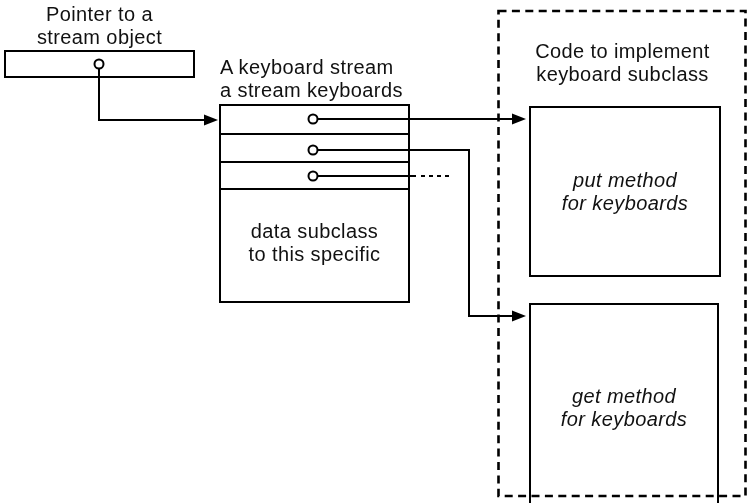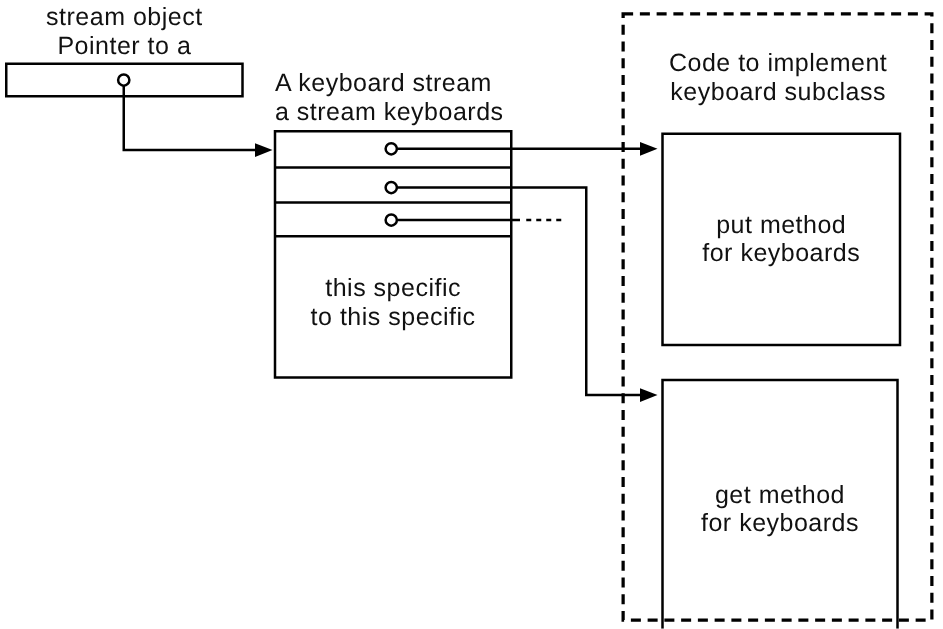--- a/index.html
+++ b/index.html
@@ -34,20 +34,21 @@
   }
   .method-box {
     display: flex;
     flex-direction: column;
     align-items: center;
     justify-content: center;
     font-size: 20px;
     line-height: 23px;
     letter-spacing: 0.4px;
     text-align: center;
+    font-style: italic;
   }
   .overlay {
     position: absolute;
     left: 0;
     top: 0;
     width: 754px;
     height: 503px;
     z-index: 3;
     pointer-events: none;
   }
@@ -60,35 +61,35 @@
     box-sizing: border-box;
     z-index: 0;
   }
 </style>
 </head>
 <body>
 
 <div class="canvas">
 
   <div class="label center" style="left:0px; top:3px; width:199px;">
+    <div>Pointer to a</div>
     <div>stream object</div>
-    <div>Pointer to a</div>
   </div>
 
   <div class="box" style="left:4px; top:50px; width:191px; height:28px;"></div>
 
   <div class="label" style="left:220px; top:56px;">
     <div>A keyboard stream</div>
     <div>a stream keyboards</div>
   </div>
 
   <div class="box" style="left:219px; top:104px; width:191px; height:199px; border-width:2px;"></div>
 
   <div class="label center" style="left:219px; top:220px; width:191px;">
-    <div>this specific</div>
+    <div>data subclass</div>
     <div>to this specific</div>
   </div>
 
   <div class="dashed-region"></div>
 
   <div class="label center" style="left:499px; top:40px; width:247px;">
     <div>Code to implement</div>
     <div>keyboard subclass</div>
   </div>
 

